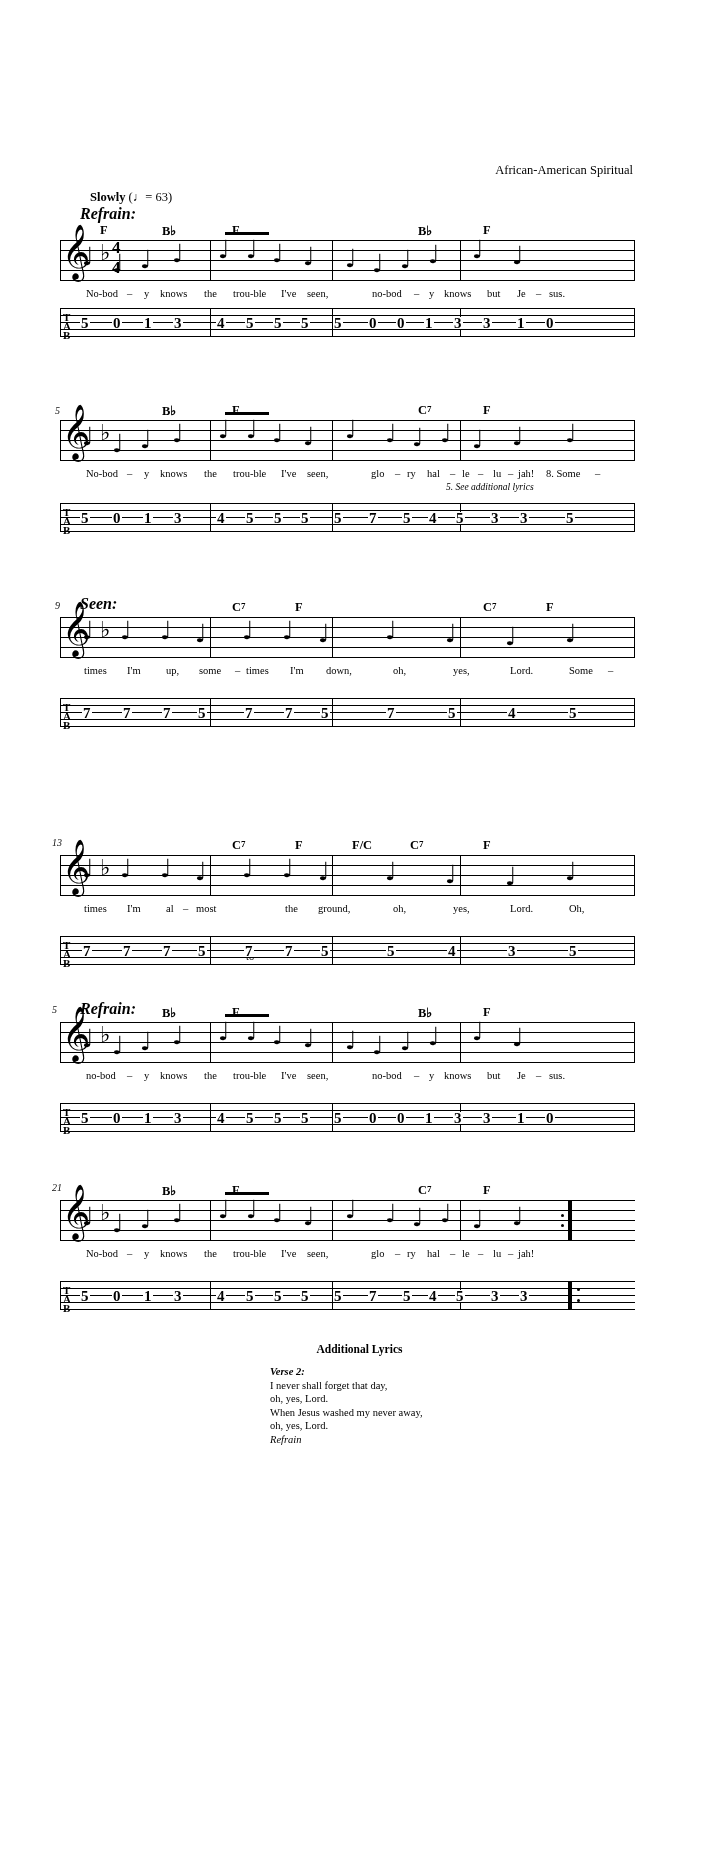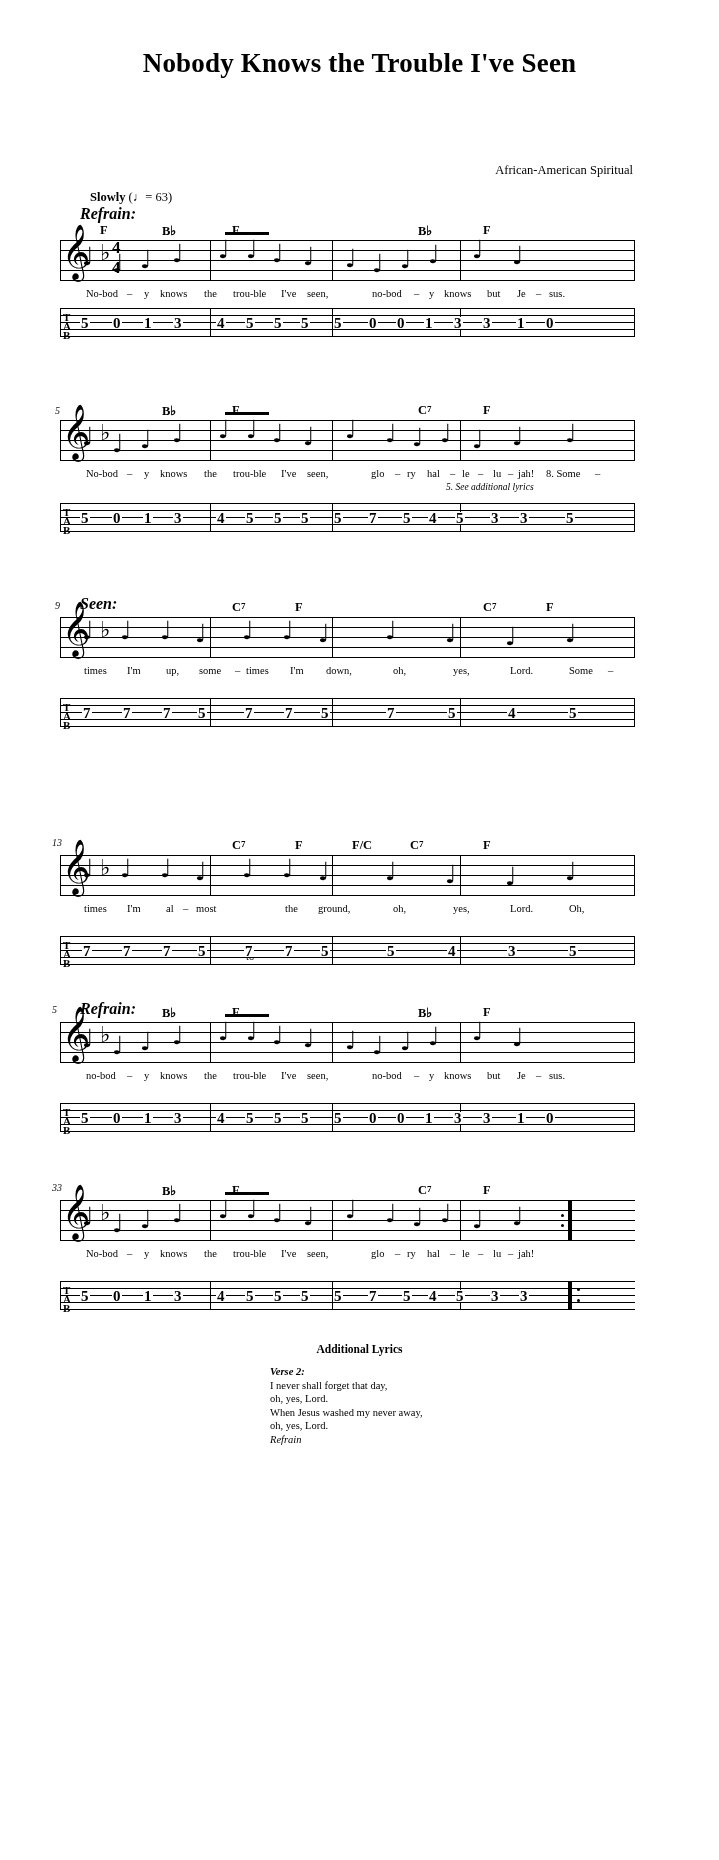--- a/index.html
+++ b/index.html
@@ -233,21 +233,20 @@
     letter-spacing: -0.4px;
   }
   .beam { position: absolute; height: 3.4px; background: #000; }
   .dotdot { position: absolute; width: 3px; height: 3px; border-radius: 50%; background:#000; }
 </style>
 </head>
 <body>
 
 <div class="page">
 
-  <div class="title">Nobody Knows the Trouble I've Seen</div>
 
   <div class="composer">African-American Spiritual</div>
 
   <div class="tempo">
     <span>Slowly</span>
     <span class="note-eq">(♩<span>= 63</span>)</span>
   </div>
 
   <div class="system" style="top:205px;">
     <div class="section-label" style="left:80px; top:0px;">Refrain:</div>
@@ -693,21 +692,21 @@
       <span class="tabnum" style="left:336px; top:9px;">0</span>
       <span class="tabnum" style="left:364px; top:9px;">1</span>
       <span class="tabnum" style="left:393px; top:9px;">3</span>
       <span class="tabnum" style="left:422px; top:9px;">3</span>
       <span class="tabnum" style="left:456px; top:9px;">1</span>
       <span class="tabnum" style="left:485px; top:9px;">0</span>
     </div>
   </div>
 
   <div class="system" style="top:1178px;">
-    <div class="measure-num" style="left:52px; top:4px;">33</div>
+    <div class="measure-num" style="left:52px; top:4px;">21</div>
 
     <div class="staff" style="top:22px;">
       <div class="line"></div>
       <div class="line"></div>
       <div class="line"></div>
       <div class="line"></div>
       <div class="line"></div>
       <div class="clef">𝄞</div>
       <div class="keysig" style="left:40px;">♭</div>
       <div class="barline" style="left:0px;"></div>

